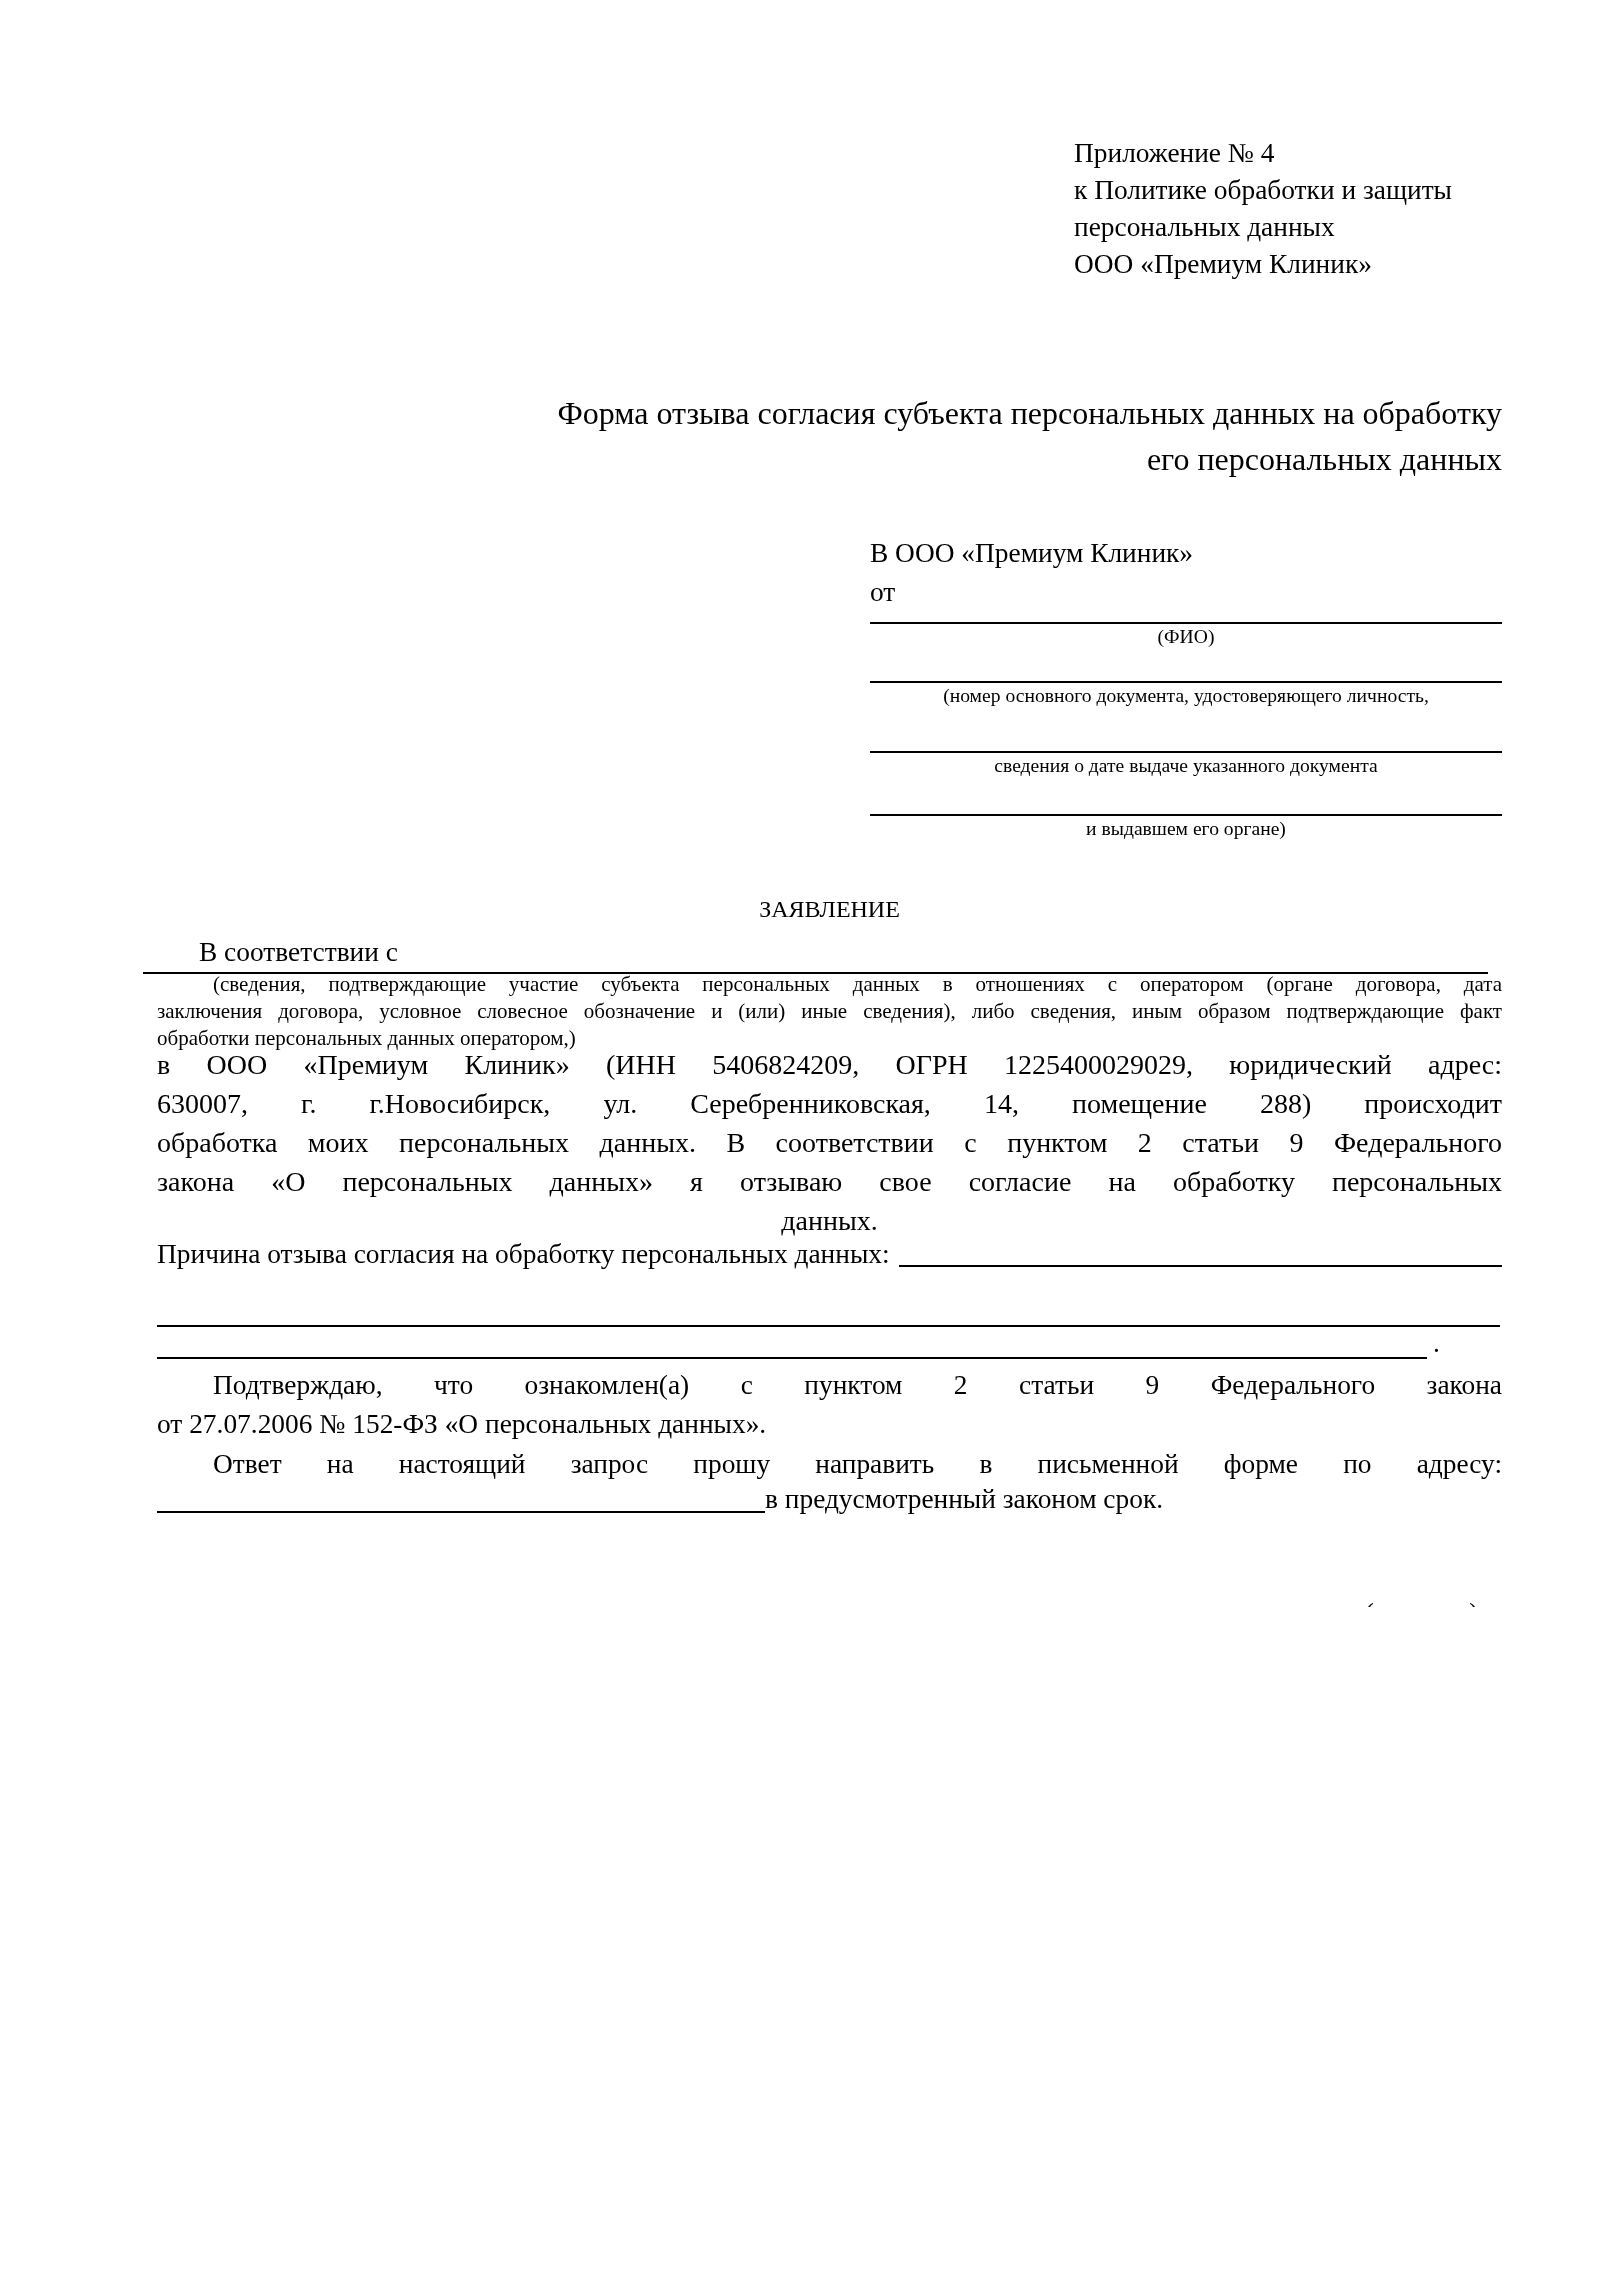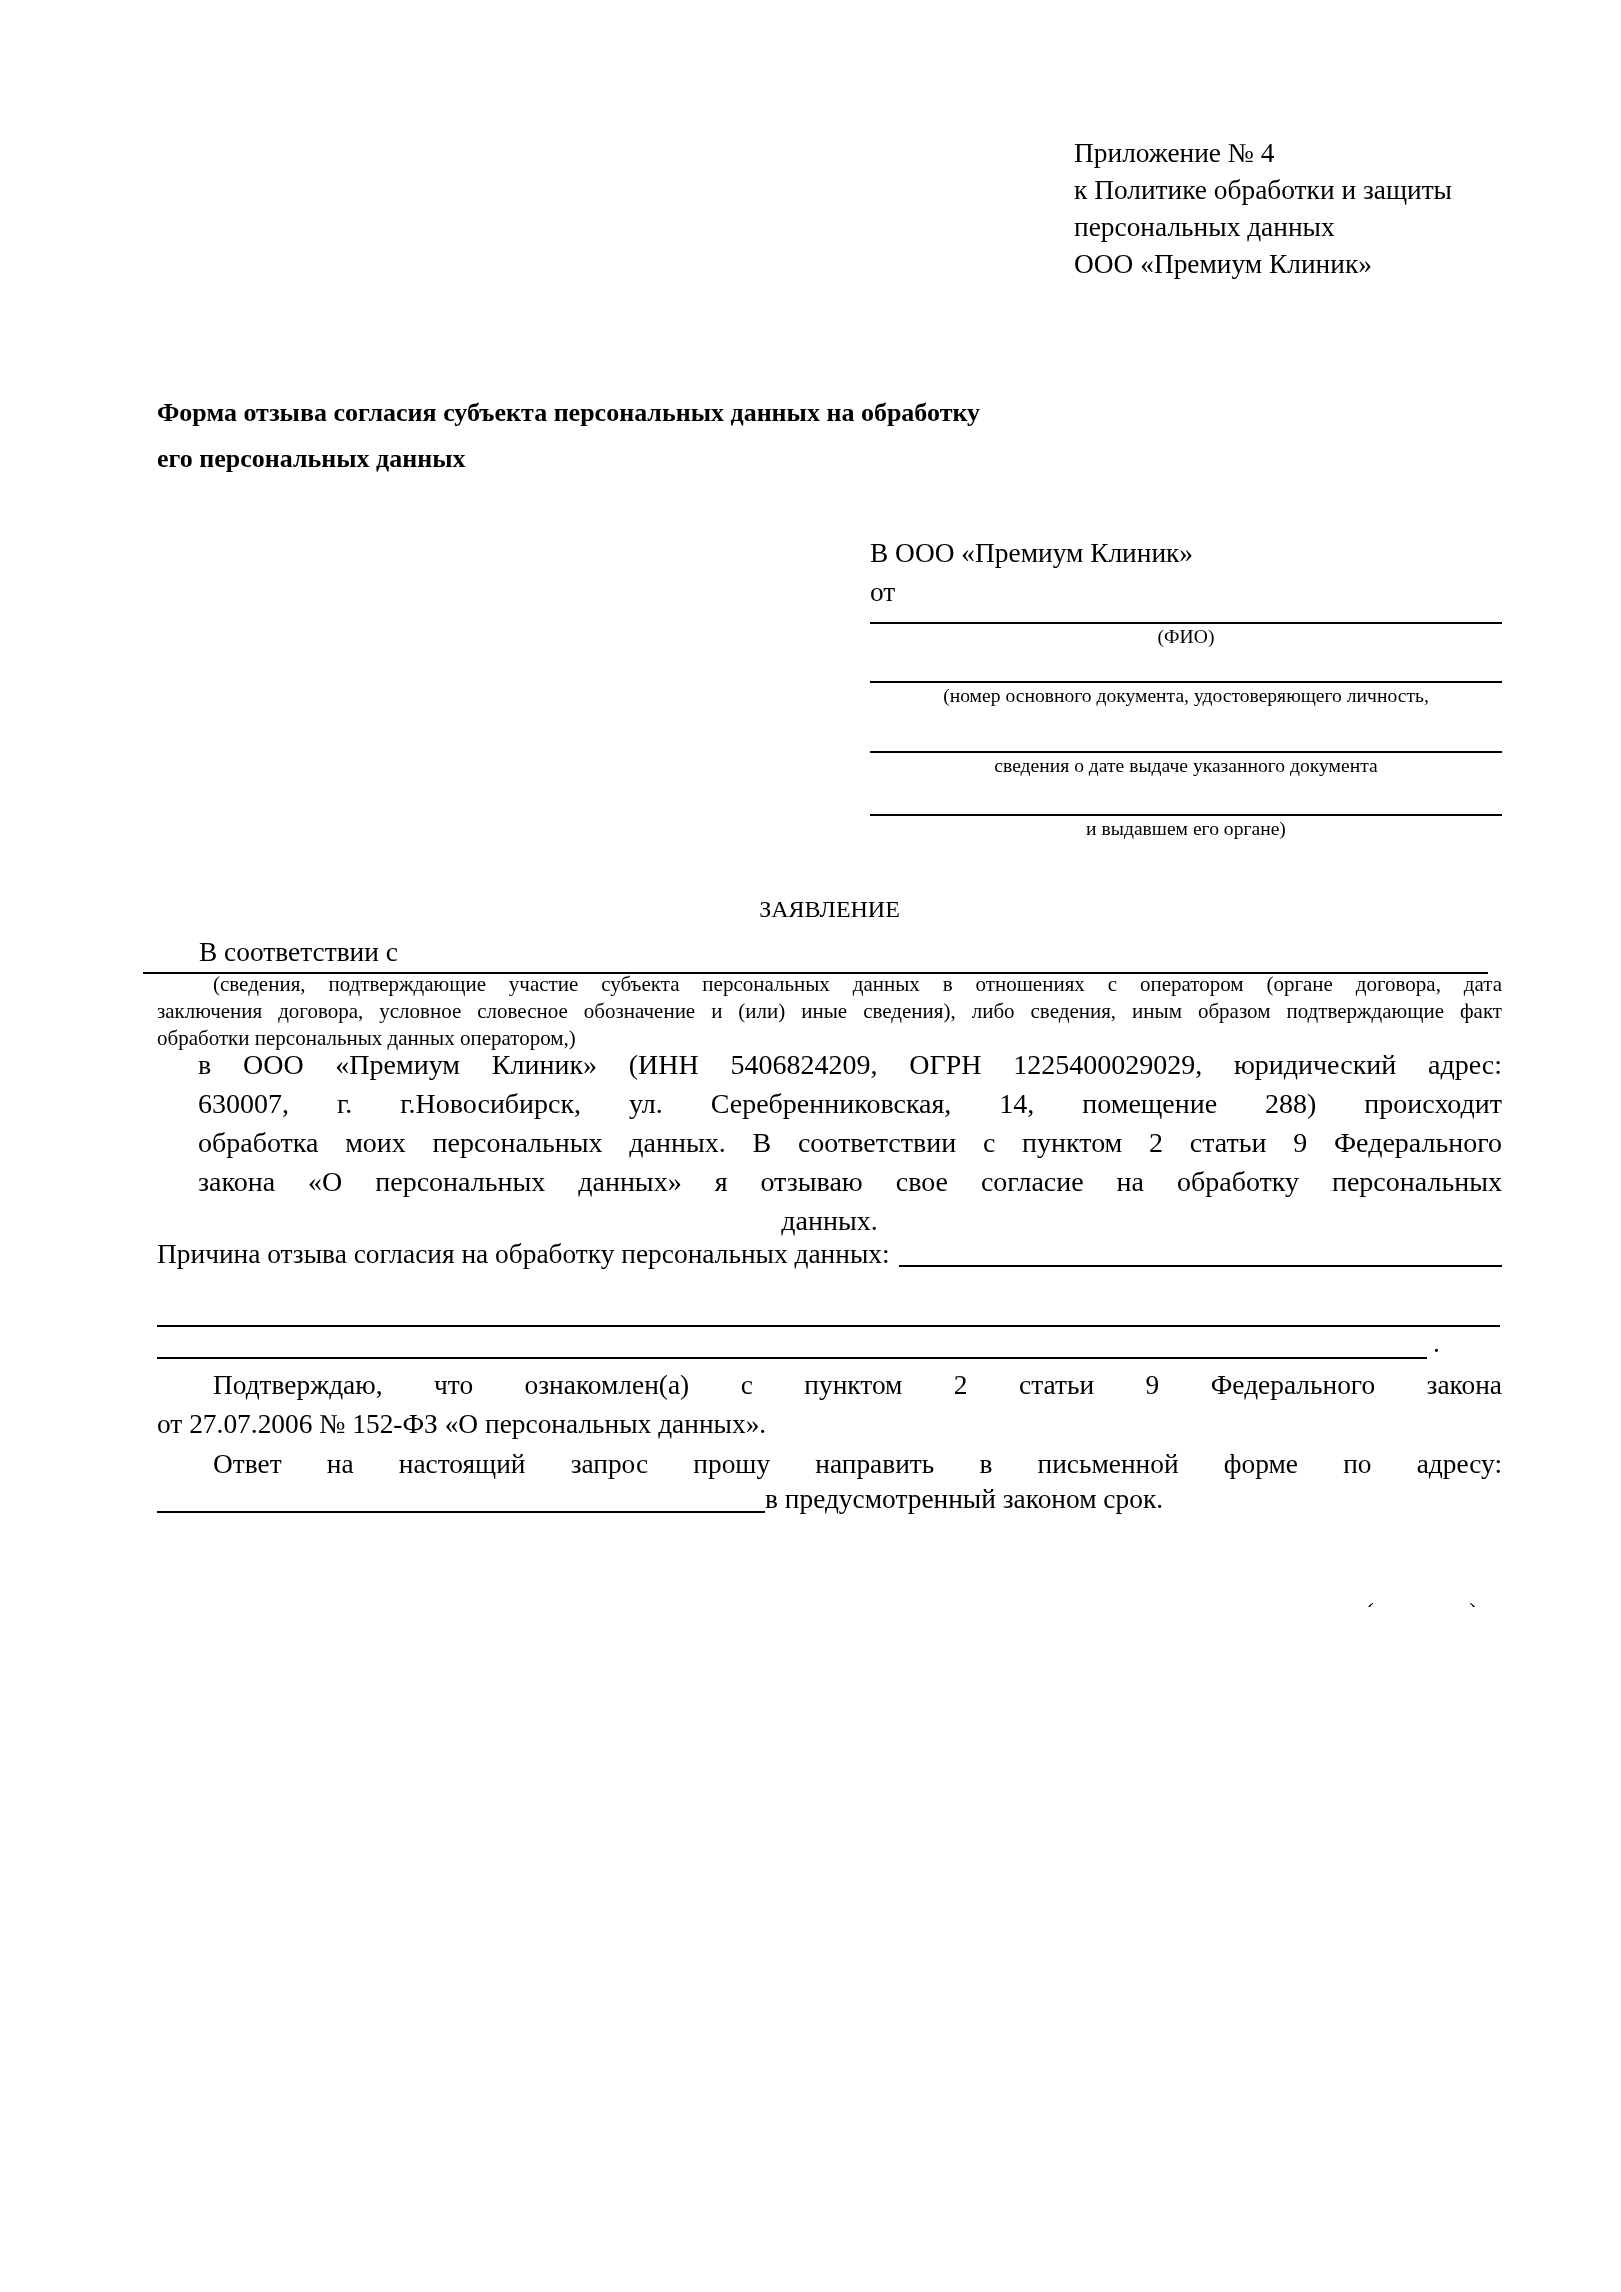--- a/index.html
+++ b/index.html
@@ -24,23 +24,23 @@
   .appendix-note {
     left: 1074px; top: 135px;
     width: 461px;
     font-size: 27.4px; line-height: 37px;
     text-align: left;
   }
 
   
   .doc-title {
     left: 157px; top: 390px; width: 1345px;
-    text-align: left;
-    font-weight: bold;
-    font-size: 26px; line-height: 46px;
+    text-align: right;
+    font-weight: normal;
+    font-size: 32px; line-height: 46px;
   }
 
   
   .addressee {
     left: 870px; top: 534px; width: 632px;
   }
   .addr-text { line-height: 39px; }
   .blank {
     border-bottom: 2px solid #000;
   }
@@ -75,21 +75,21 @@
     font-size: 21px; line-height: 27px;
   }
   .fine-print .jline { text-align: justify; text-align-last: justify; }
   .fine-print .jline.indent { text-indent: 56px; }
   .fine-print .lastline { text-align: left; }
 
   .main-paragraph {
     left: 157px; top: 1045px; width: 1345px;
     font-size: 28px; line-height: 39px;
   }
-  .main-paragraph .jline { text-align: justify; text-align-last: justify; margin-left: 41px; }
+  .main-paragraph .jline { text-align: justify; text-align-last: justify; }
   .main-paragraph .lastline { text-align: center; }
 
   .reason-row { left: 157px; top: 1235px; width: 1345px; }
   .reason-row .row-label { padding-right: 9.8px; }
 
   .rule-1 {
     left: 157px; top: 1284px; width: 1343px;
     height: 41px; border-bottom: 2.9px solid #000;
   }
   .rule-2-row { left: 157px; top: 1326px; width: 1345px; height: 32px; }

